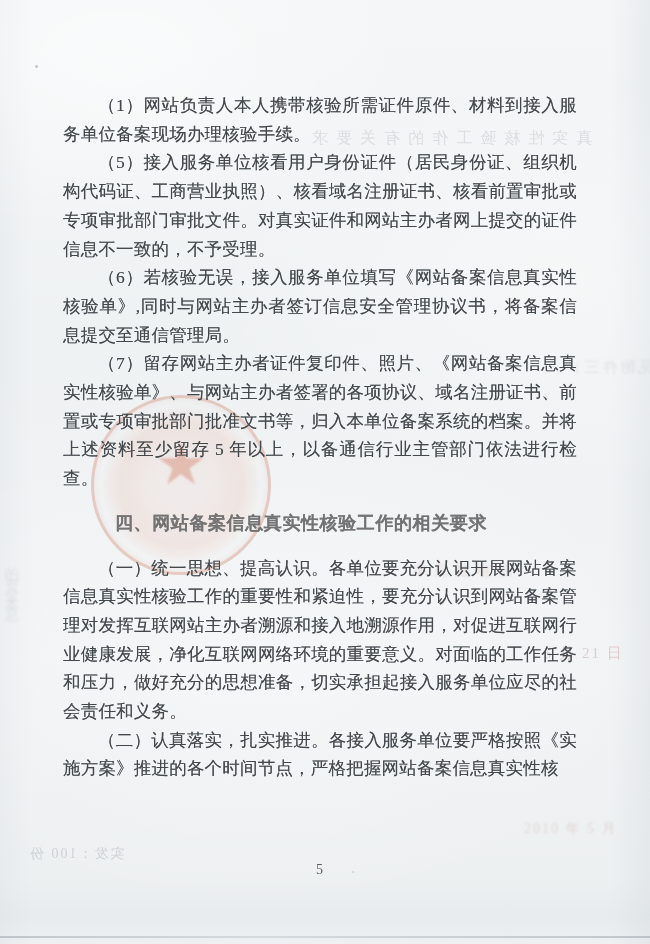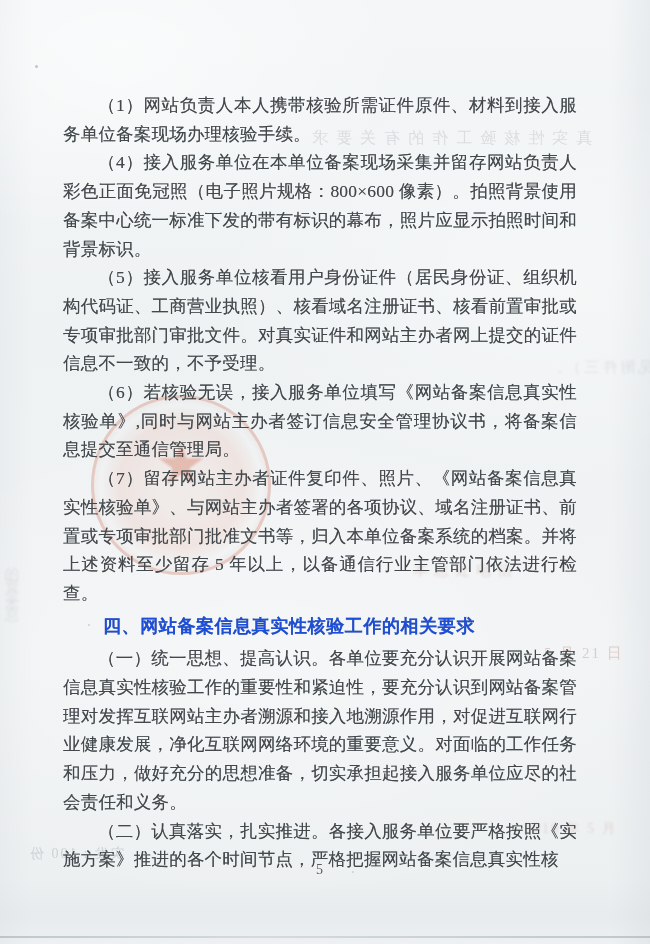--- a/index.html
+++ b/index.html
@@ -32,24 +32,24 @@
   
   .content{
     position:absolute;left:63px;top:91px;width:514px;
     font-size:17.5px;line-height:28.7px;letter-spacing:.2px;
     color:#43484c;text-shadow:0 0 .5px rgba(67,72,76,.55);
   }
   .para{
     margin:0;text-indent:2em;text-align:justify;text-justify:inter-character;
   }
   .section-heading{
-    margin:4px;text-indent:2em;
+    margin:16px;text-indent:2em;
     font-family:"Liberation Sans","DejaVu Sans",sans-serif;
     font-weight:700;font-size:18px;line-height:28.7px;
-    color:#1d4ed8;letter-spacing:.6px;text-shadow:0 0 .4px rgba(61,66,70,.5);
+    color:#737373;letter-spacing:.6px;text-shadow:0 0 .4px rgba(61,66,70,.5);
   }
   .page-number{
     position:absolute;left:63px;top:862px;width:514px;
     text-align:center;font-size:14px;color:#565c60;letter-spacing:1px;
   }
 
   
   .stamp{
     position:absolute;left:91px;top:395px;width:174px;height:174px;
     border-radius:50%;
@@ -101,21 +101,20 @@
 <div class="bleed red b6">2010 年 5 月</div>
 <div class="bleed gray mirror b4">实发：100 份</div>
 <div class="bleed gray b5">的资金本息</div>
 
 <div class="stamp">
   <span class="stamp-star">★</span>
 </div>
 
 <div class="content">
   <p class="para">（1）网站负责人本人携带核验所需证件原件、材料到接入服务单位备案现场办理核验手续。</p>
-  <p class="para">（4）接入服务单位在本单位备案现场采集并留存网站负责人彩色正面免冠照（电子照片规格：800×600 像素）。拍照背景使用备案中心统一标准下发的带有标识的幕布，照片应显示拍照时间和背景标识。</p>
   <p class="para">（5）接入服务单位核看用户身份证件（居民身份证、组织机构代码证、工商营业执照）、核看域名注册证书、核看前置审批或专项审批部门审批文件。对真实证件和网站主办者网上提交的证件信息不一致的，不予受理。</p>
   <p class="para">（6）若核验无误，接入服务单位填写《网站备案信息真实性核验单》,同时与网站主办者签订信息安全管理协议书，将备案信息提交至通信管理局。</p>
   <p class="para">（7）留存网站主办者证件复印件、照片、《网站备案信息真实性核验单》、与网站主办者签署的各项协议、域名注册证书、前置或专项审批部门批准文书等，归入本单位备案系统的档案。并将上述资料至少留存 5 年以上，以备通信行业主管部门依法进行检查。</p>
   <p class="section-heading">四、网站备案信息真实性核验工作的相关要求</p>
   <p class="para">（一）统一思想、提高认识。各单位要充分认识开展网站备案信息真实性核验工作的重要性和紧迫性，要充分认识到网站备案管理对发挥互联网站主办者溯源和接入地溯源作用，对促进互联网行业健康发展，净化互联网网络环境的重要意义。对面临的工作任务和压力，做好充分的思想准备，切实承担起接入服务单位应尽的社会责任和义务。</p>
   <p class="para">（二）认真落实，扎实推进。各接入服务单位要严格按照《实施方案》推进的各个时间节点，严格把握网站备案信息真实性核</p>
 </div>
 
 <div class="page-number">5</div>
 

